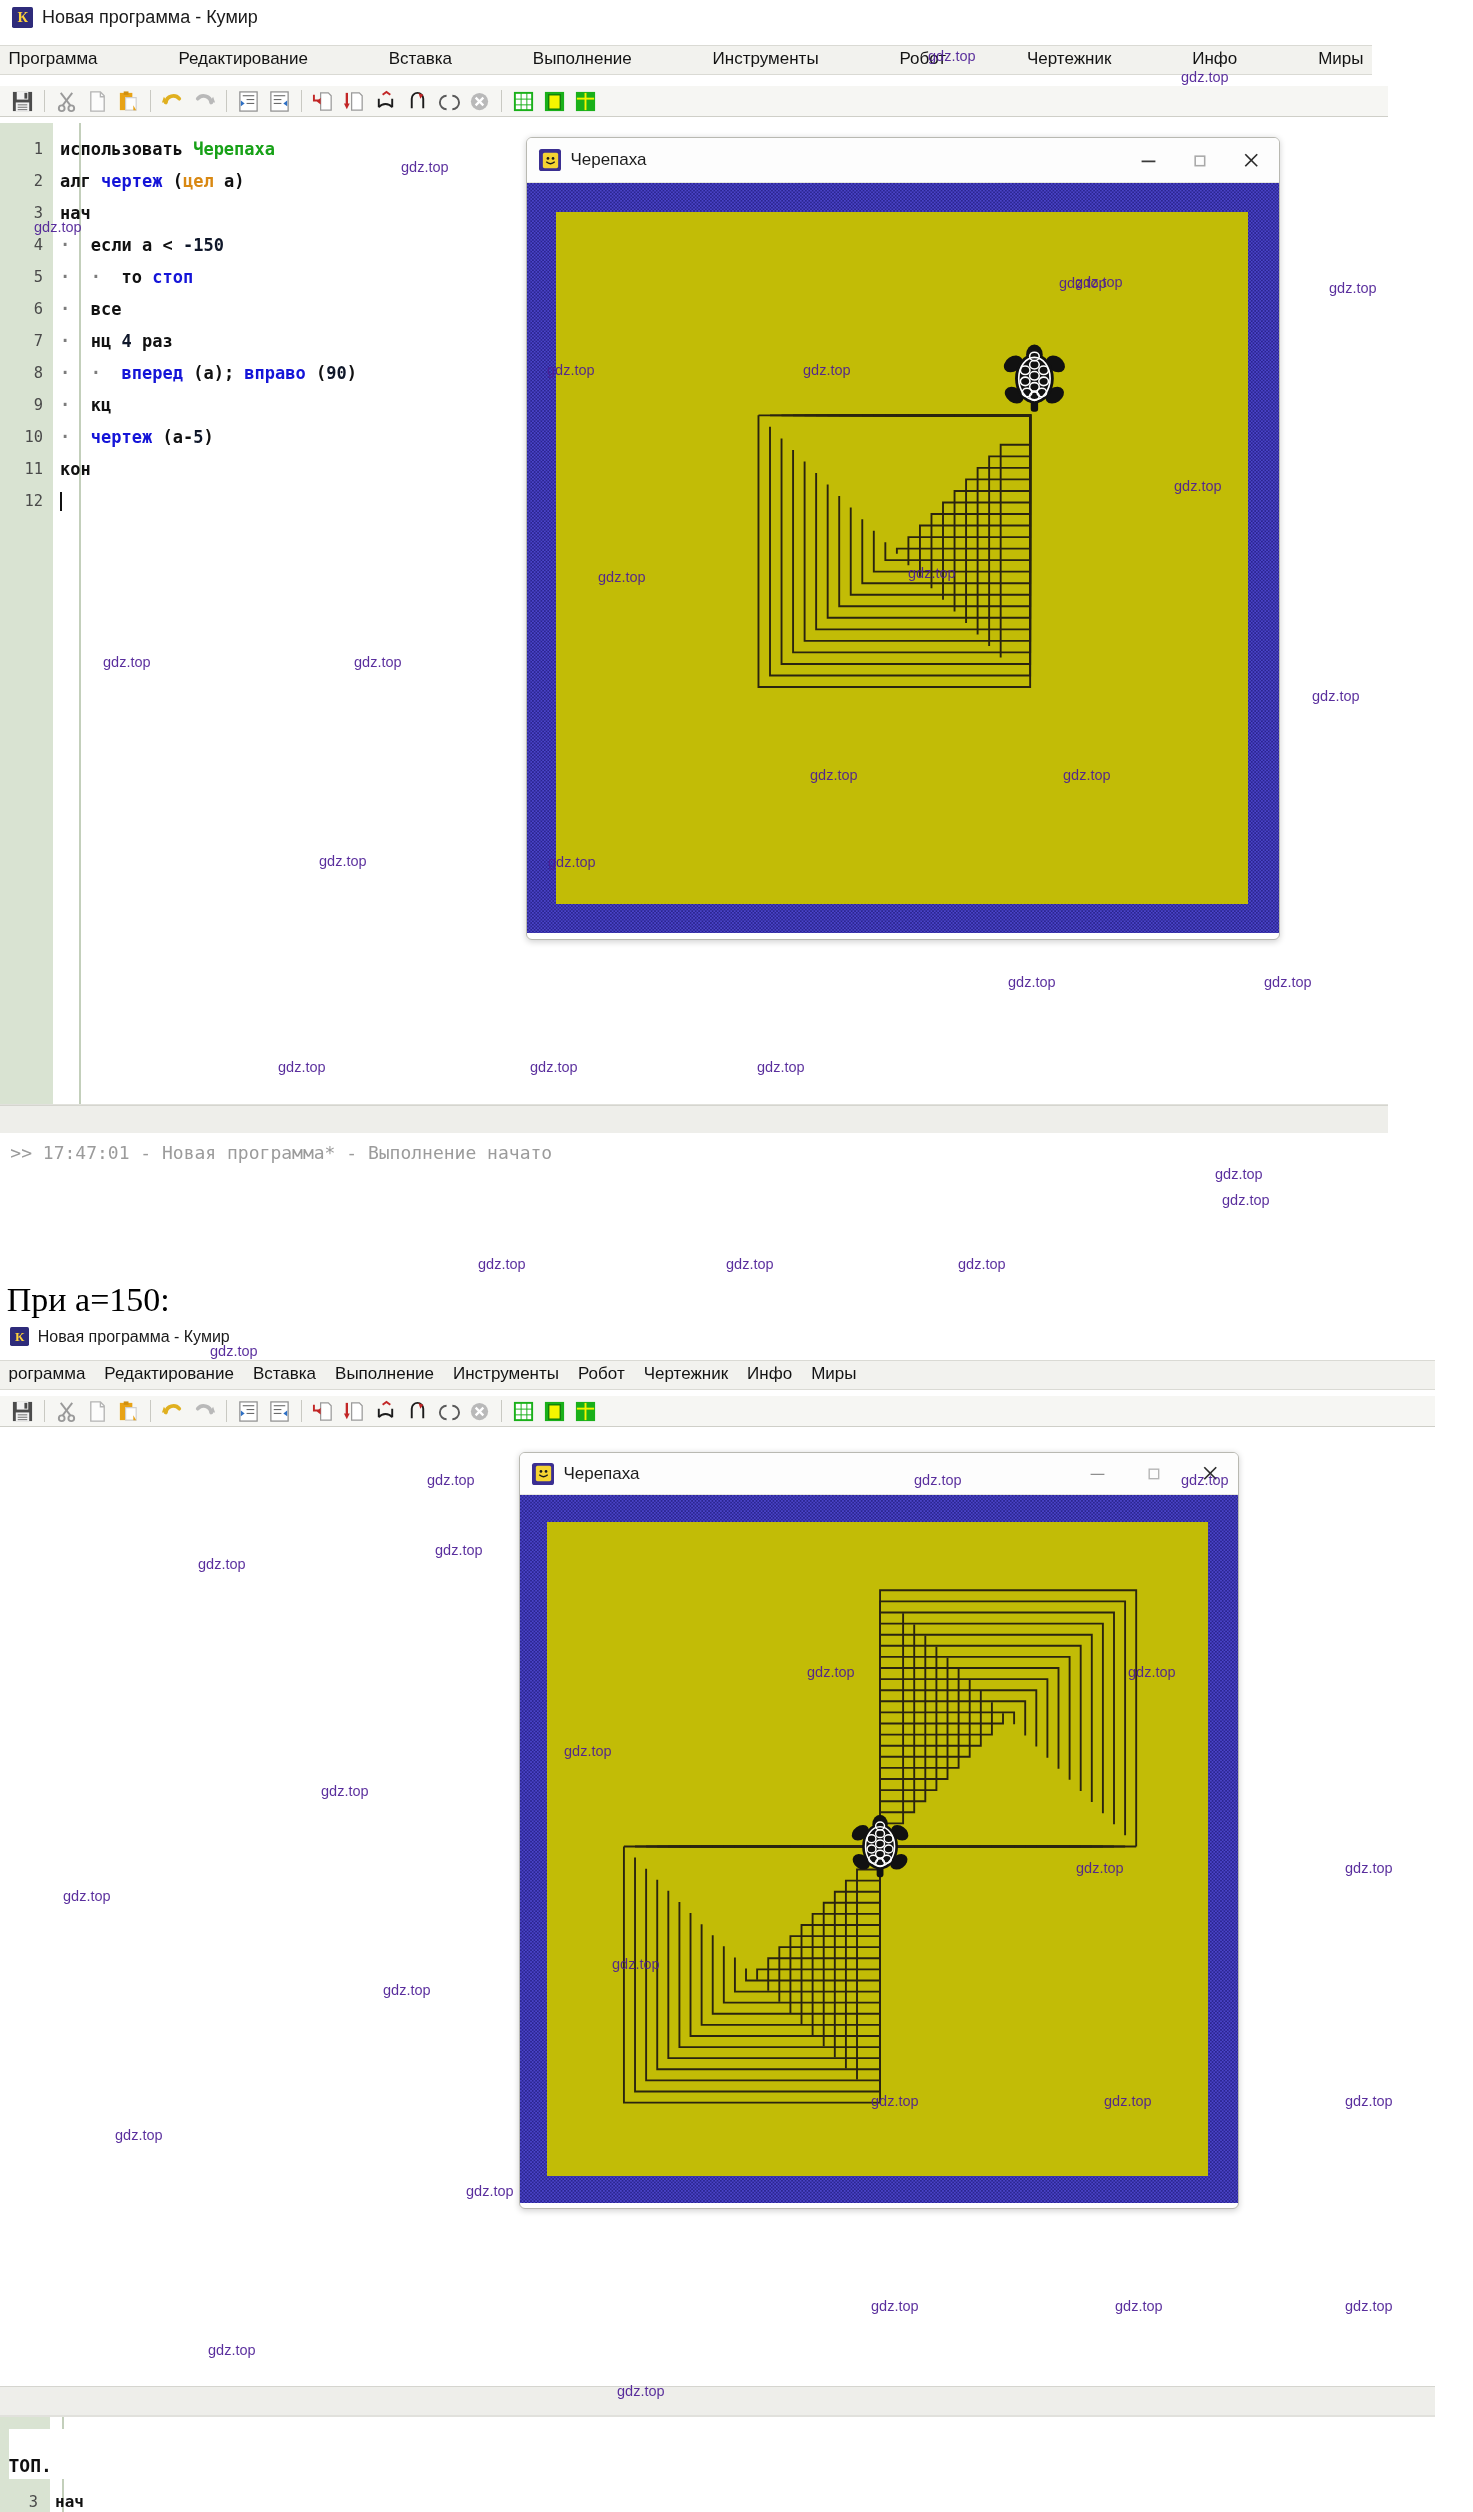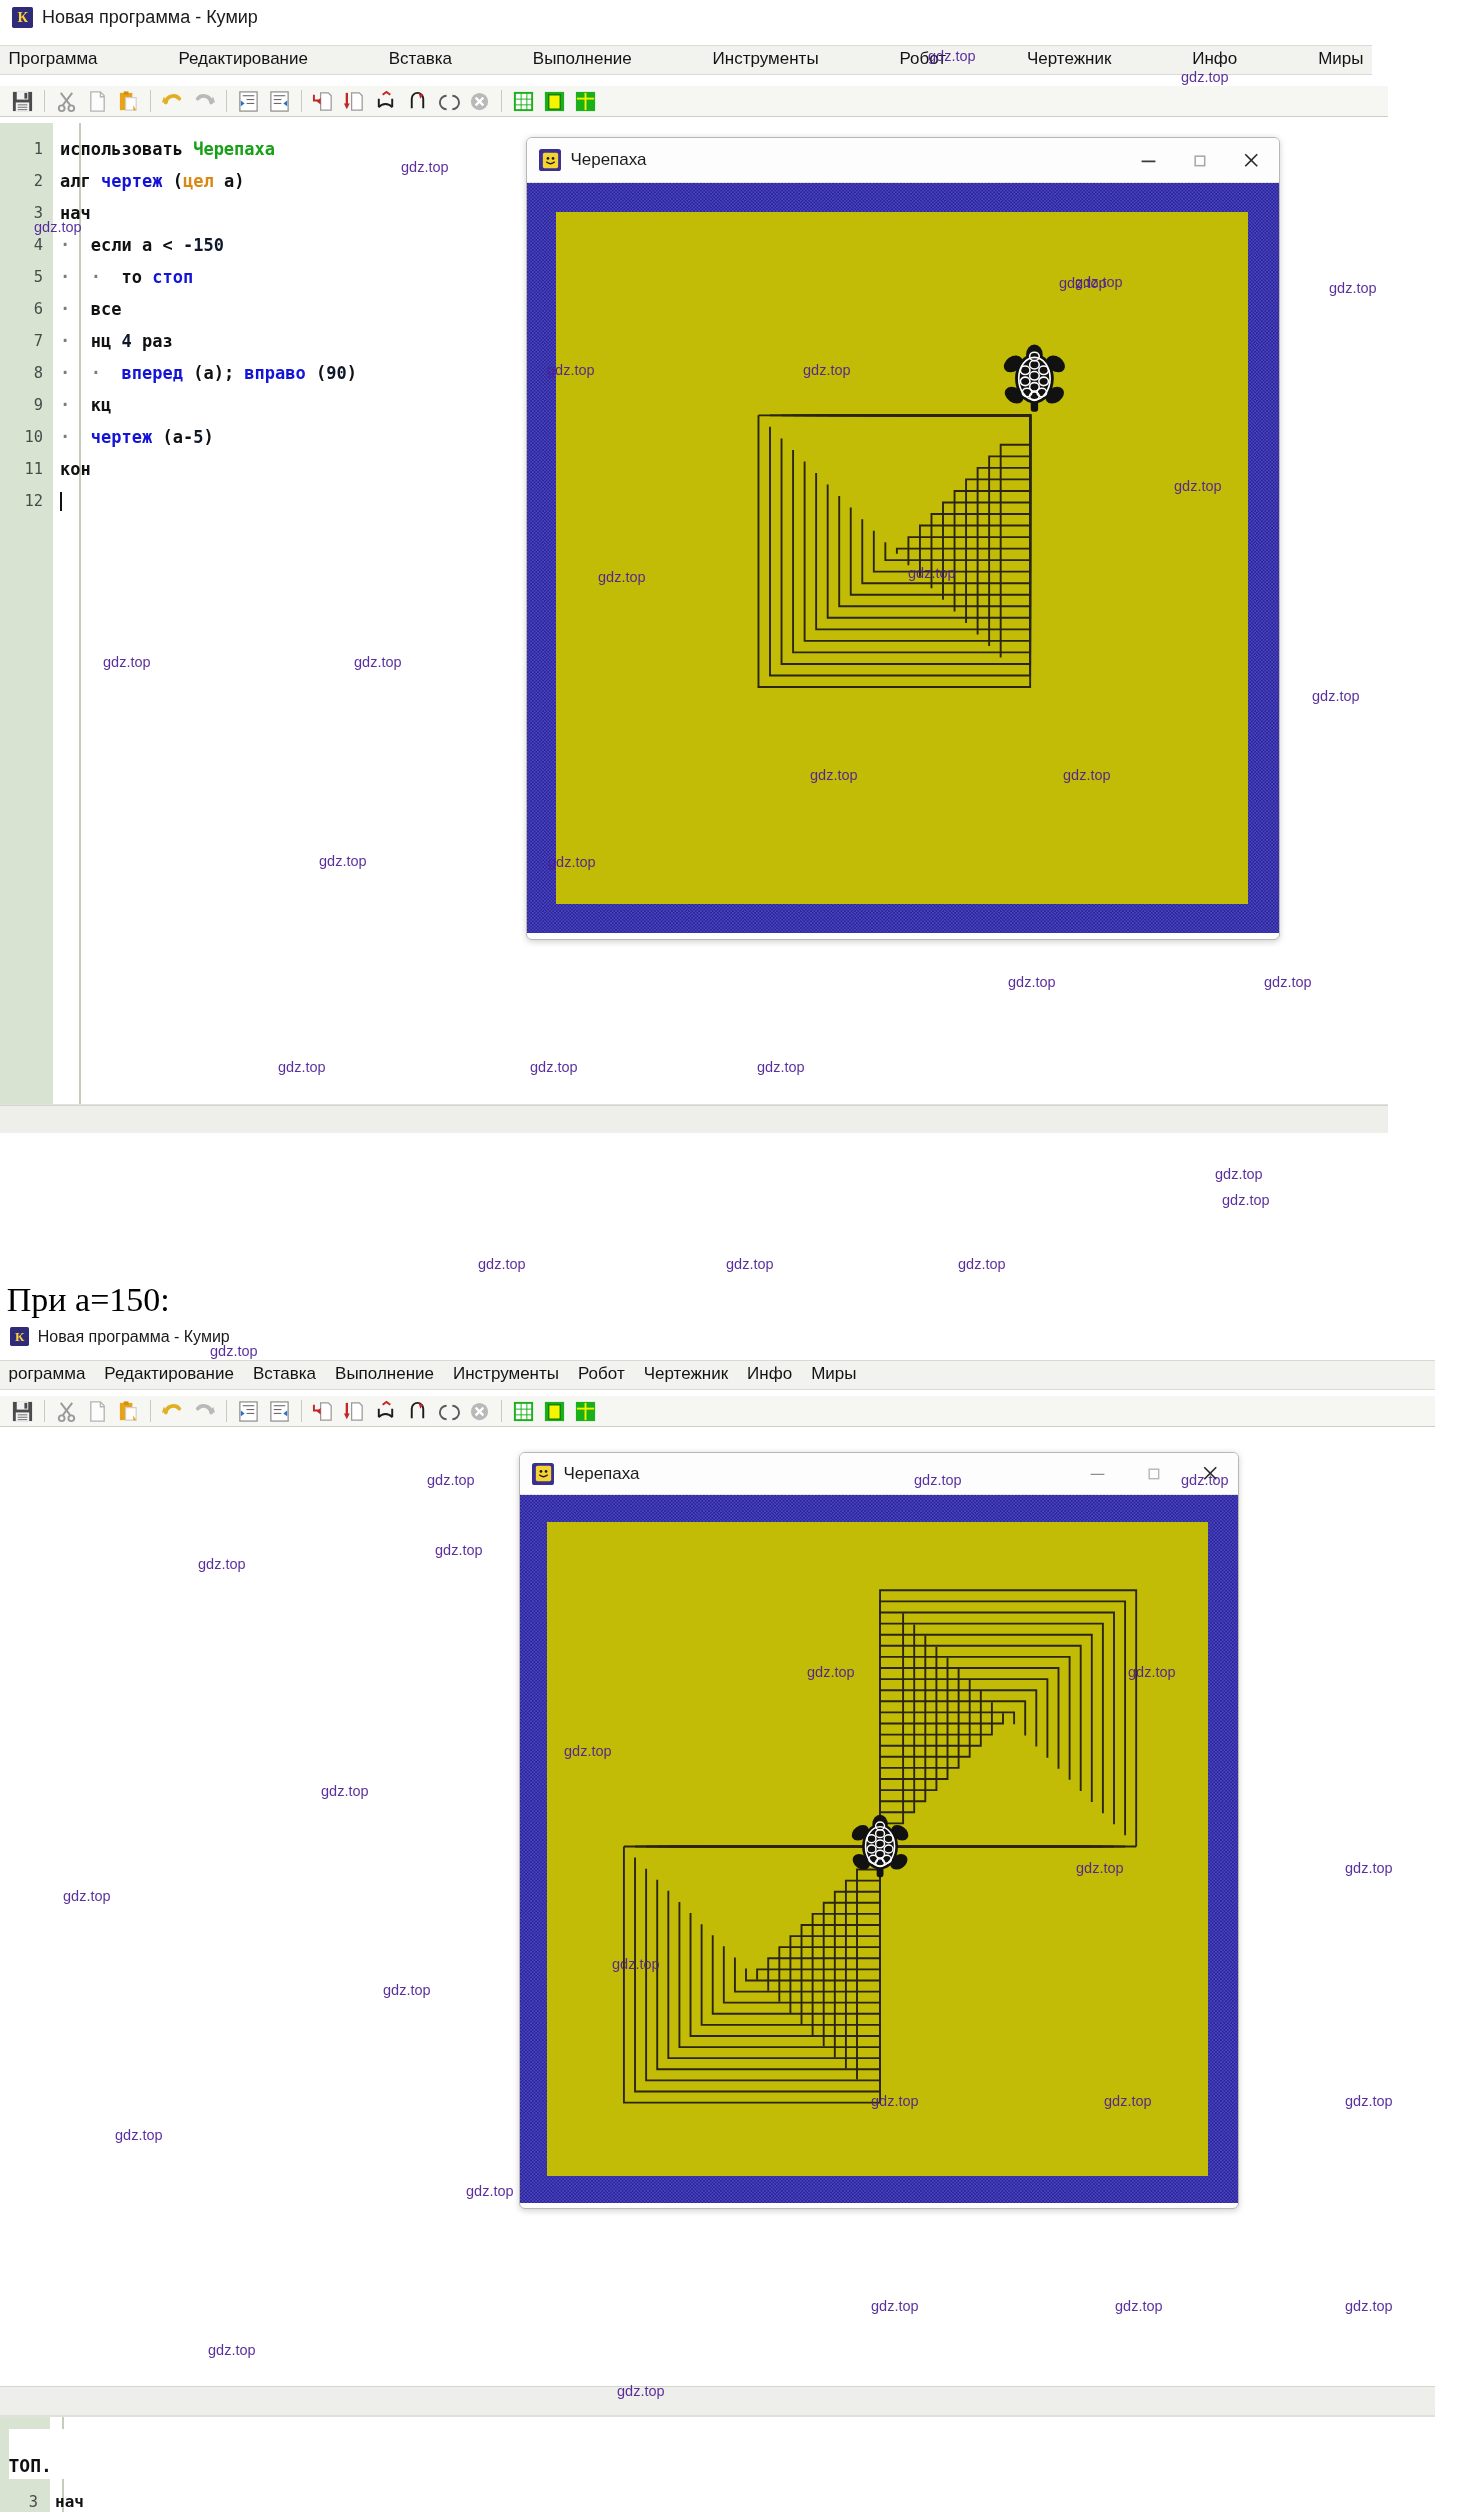--- a/index.html
+++ b/index.html
@@ -349,21 +349,21 @@
               <ellipse cx="0" cy="0" rx="17" ry="23" fill="none" stroke="#ffffff" stroke-width="1.8"></ellipse>
             </g>
           </g>
       </svg>
     </div>
   </div>
 </div>
 
 <div class="abs hr" style="left:0;top:1104px;width:1388px;"></div>
 <div class="abs statusstrip" style="left:0;top:1105px;width:1388px;height:26.5px;"></div>
-<div class="abs console" style="left:10.3px;top:1141px;width:1452px;" id="console1"><div class="c-black">&nbsp;</div></div>
+<div class="abs console" style="left:10.3px;top:1141px;width:1452px;" id="console1"><div class="c-gray">&gt;&gt; 17:47:01 - Новая программа* - Выполнение начато</div><div class="c-black">&nbsp;</div></div>
 
 <div class="abs hdr-a150" style="left:6.8px;top:1281px;">При a=150:</div>
 
 <div class="abs win-title" style="left:10.3px;top:1327px;font-size:16px;">
   <div class="app-ico" style="width:19px;height:19px;font-size:13px;">К</div>
   <div>Новая программа - Кумир</div>
 </div>
 
 <div class="abs menubar" style="left:0;top:1360px;width:1435px;box-sizing:border-box;" id="menu2">
     <span>рограмма</span>

